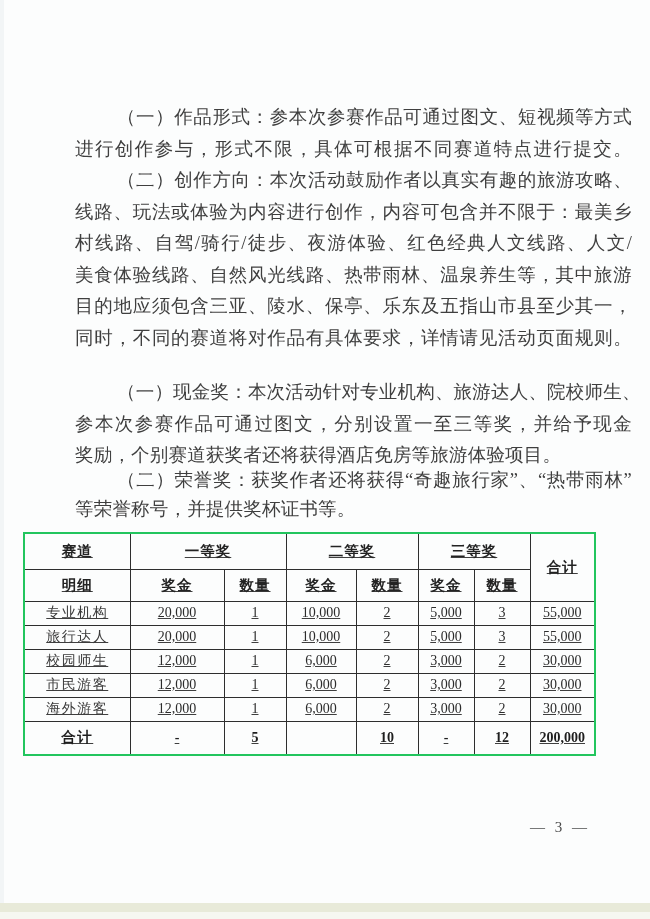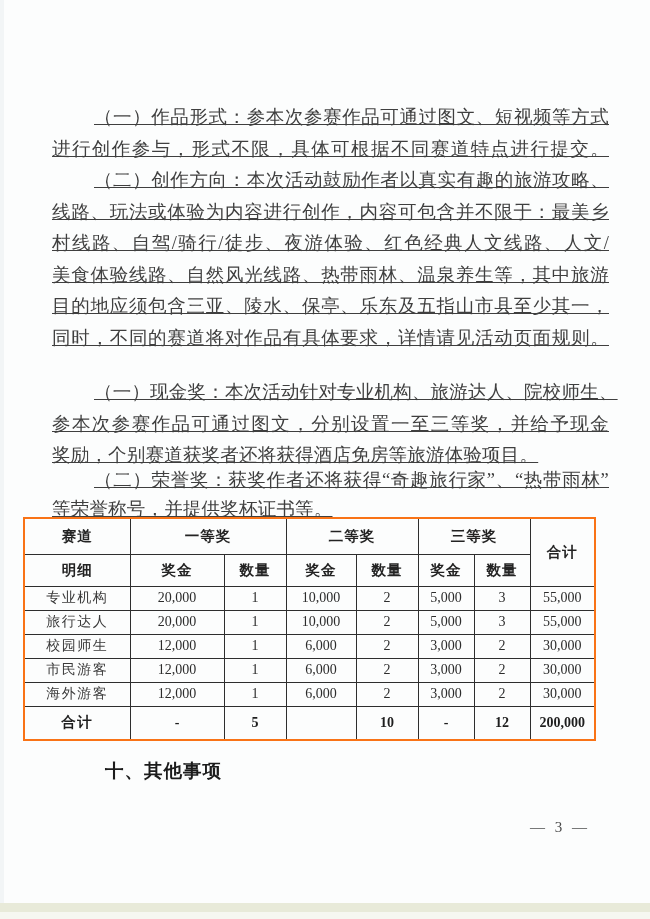--- a/index.html
+++ b/index.html
@@ -20,21 +20,21 @@
   }
   .edge-bottom {
     position: absolute; left: 0; right: 0; top: 903px; height: 9px;
     background: #e8ead9;
   }
   .edge-bottom2 {
     position: absolute; left: 0; right: 0; top: 912px; bottom: 0;
     background: #f6f7f1;
   }
   .tblock {
-    position: absolute; left: 52px; width: 557px; text-decoration: underline;
+    position: absolute; left: 75px; width: 557px;
   }
   .line {
     font-size: 18.5px;
     line-height: 31.5px;
     height: 31.5px;
     white-space: nowrap;
     text-align: justify;
     text-align-last: justify;
     letter-spacing: 0.2px;
     color: #3f3f3f;
@@ -45,25 +45,26 @@
     position: absolute; left: 105px;
     font-family: "Liberation Sans", "DejaVu Sans", sans-serif;
     font-weight: 700;
     font-size: 18.5px;
     line-height: 30px;
     color: #1c1c1c;
     letter-spacing: 1px;
   }
   table.prize-table {
     position: absolute;
-    left: 23px; top: 517px;
+    left: 23px; top: 532px;
     width: 571px;
     border-collapse: collapse;
     table-layout: fixed;
-    border: 2px solid #f97316;
+    border: 2px solid #22c55e;
+    text-decoration: underline;
   }
   table.prize-table th, table.prize-table td {
     border: 1px solid #2e2e2e;
     padding: 0;
     text-align: center;
     vertical-align: middle;
     font-weight: 400;
     overflow: hidden;
   }
   tr.h1 { height: 36px; }
@@ -217,21 +218,20 @@
       <td class="num">5</td>
       <td class="num"></td>
       <td class="num">10</td>
       <td class="num">-</td>
       <td class="num">12</td>
       <td class="num">200,000</td>
     </tr>
   </tbody>
     </table>
 
-  <div class="heading" style="top:756px">十、其他事项</div>
 
   <div class="page-number">— 3 —</div>
 
   <div class="edge-left"></div>
   <div class="edge-bottom"></div>
   <div class="edge-bottom2"></div>
 
 </div>
 
 </body></html>

